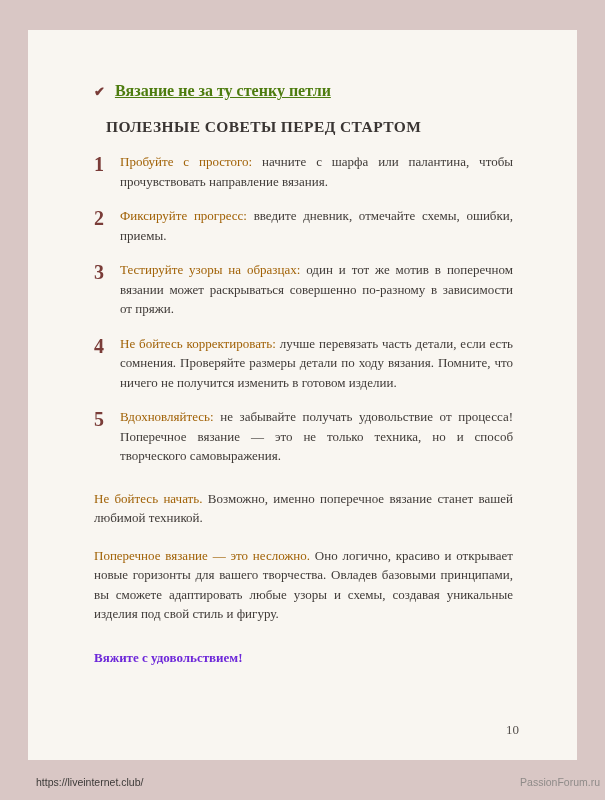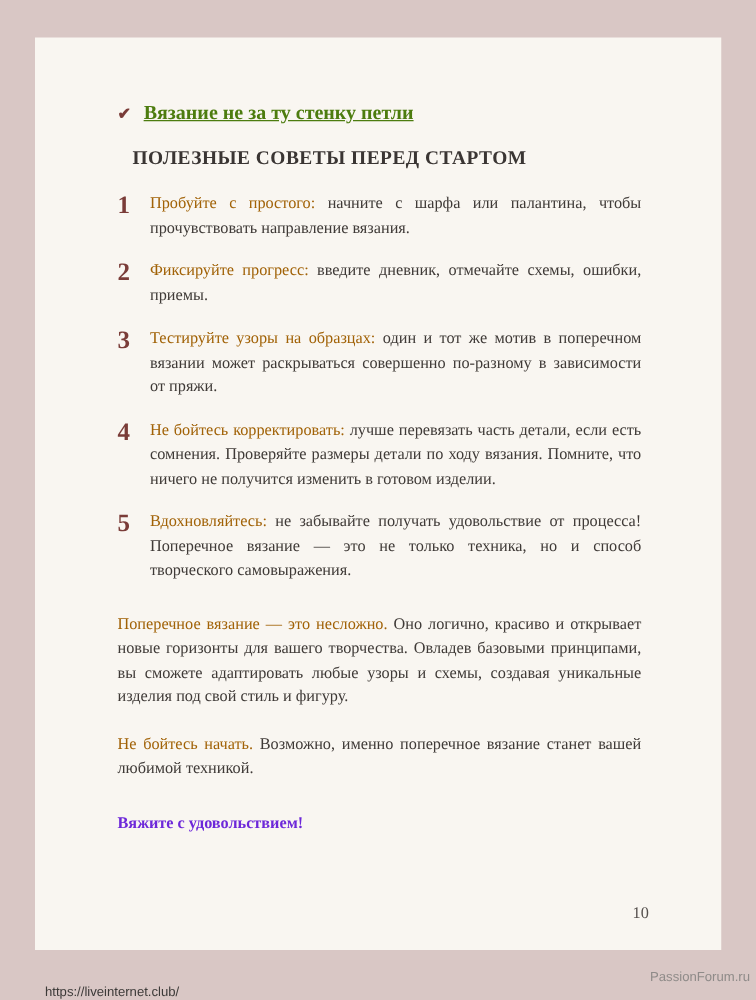--- a/index.html
+++ b/index.html
@@ -88,21 +88,21 @@
   .page-number {
     position: absolute;
     right: 58px;
     bottom: 22px;
     font-size: 13px;
     color: #55504d;
   }
   .footer-url {
     position: absolute;
     left: 36px;
-    bottom: 0;
+    bottom: 12px;
     font-family: "Liberation Sans", "DejaVu Sans", sans-serif;
     font-size: 10.5px;
     color: #3c3a38;
   }
   .watermark {
     position: absolute;
     right: 5px;
     bottom: 12px;
     font-family: "Liberation Sans", "DejaVu Sans", sans-serif;
     font-size: 10.5px;
@@ -146,23 +146,23 @@
     </div>
 
     <div class="tip">
       <span class="tip-num">5</span>
       <p class="tip-text"><span class="lead">Вдохновляйтесь:</span><span> не забывайте получать удовольствие от процесса! Поперечное вязание — это не только техника, но и способ творческого самовыражения.</span></p>
     </div>
 
     <div class="spacer-lg"></div>
 
 
+    <p class="body"><span class="lead">Не бойтесь начать.</span><span> Возможно, именно поперечное вязание станет вашей любимой техникой.</span></p>
+
     <p class="body"><span class="lead">Поперечное вязание — это несложно.</span><span> Оно логично, красиво и открывает новые горизонты для вашего творчества. Овладев базовыми принципами, вы сможете адаптировать любые узоры и схемы, создавая уникальные изделия под свой стиль и фигуру.</span></p>
-
-    <p class="body"><span class="lead">Не бойтесь начать.</span><span> Возможно, именно поперечное вязание станет вашей любимой техникой.</span></p>
 
     <div class="spacer-lg"></div>
 
     <p class="closing-bold">Вяжите с удовольствием!</p>
 
     <div class="page-number">10</div>
 
   </div>
 
   <div class="footer-url">https://liveinternet.club/</div>

